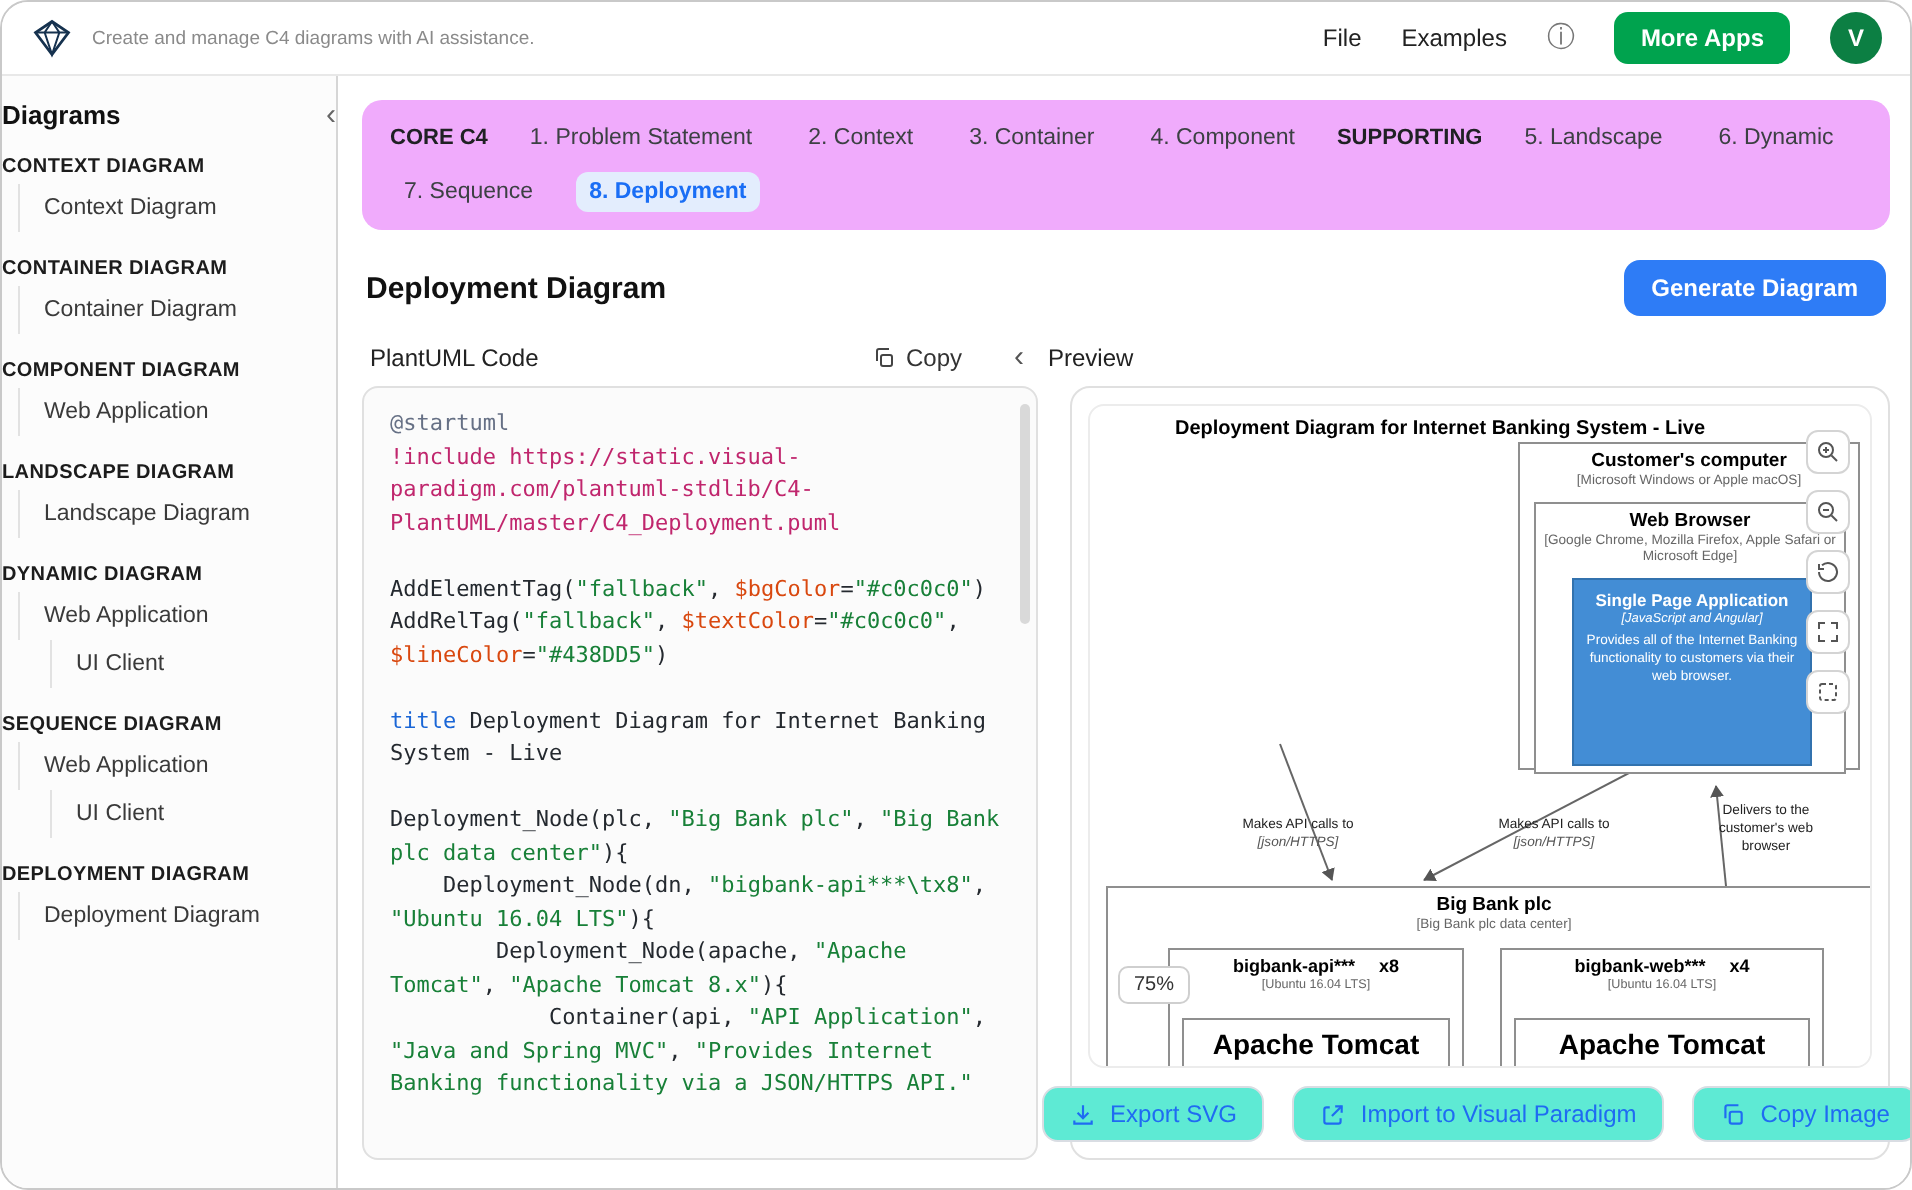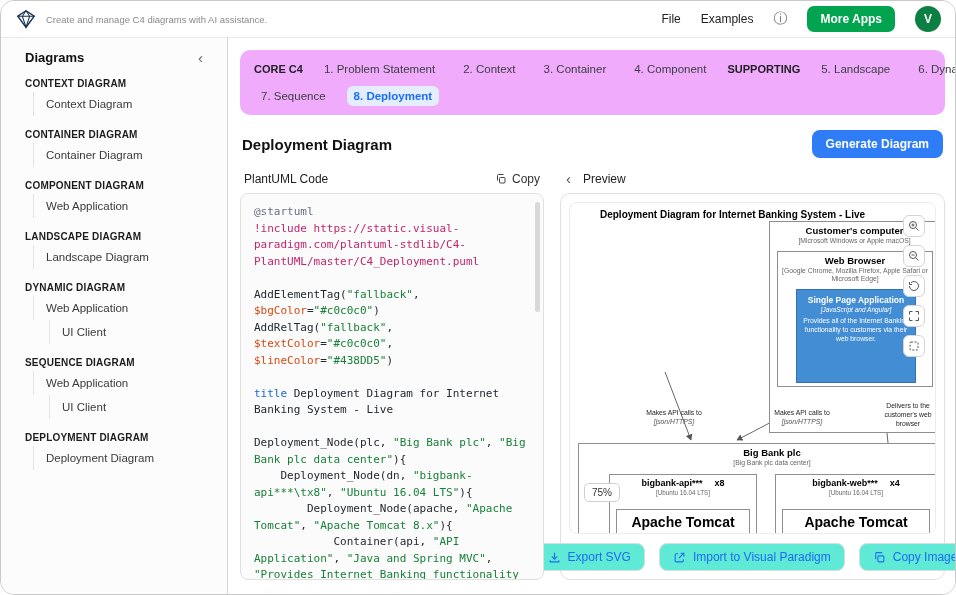--- a/index.html
+++ b/index.html
@@ -12,21 +12,21 @@
   .brand-text .app-title { font-size:12.5px; font-weight:bold; color:#111; }
   .brand-text .app-sub { font-size:9.5px; color:#8a8a8a; margin-top:1px; }
   .topbar-right { display:flex; align-items:center; gap:20px; }
   .menu-link { font-size:12px; color:#222; cursor:pointer; }
   .info-glyph { font-size:14px; color:#777; cursor:pointer; }
   .more-apps { background:#00a34e; color:#fff; font-size:12px; font-weight:bold; border:none; border-radius:7px; padding:6px 13px; cursor:pointer; }
   .avatar { width:26px; height:26px; border-radius:50%; background:#0c7f43; color:#fff; font-weight:bold; font-size:12px; display:flex; align-items:center; justify-content:center; cursor:pointer; }
 
   
   .content { display:flex; height:calc(100% - 37px); }
-  .sidebar { width:227px; border-right:1px solid #d6d6d6; background:#fcfcfc; padding:12px 24px; overflow:hidden; }
+  .sidebar { width:168px; border-right:1px solid #d6d6d6; background:#fcfcfc; padding:12px 0; overflow:hidden; }
   .sidebar-header { display:flex; justify-content:space-between; align-items:center; margin-bottom:6px; }
   .sidebar-title { font-weight:bold; font-size:13px; color:#111; }
   .collapse-icon { color:#666; font-size:15px; cursor:pointer; line-height:1; }
   .sb-heading { font-size:10px; font-weight:bold; color:#1c1c1c; letter-spacing:.2px; margin:13px 0 3px; }
   .sb-item { font-size:11.5px; color:#3a3a3a; padding:6px 0 6px 12px; margin-left:8px; border-left:1px solid #e2e2e2; cursor:pointer; }
   .sb-item.indent2 { margin-left:24px; }
 
   .main { flex:1; display:flex; flex-direction:column; padding:12px 10px 14px 12px; background:#fff; min-width:0; }
 
   
@@ -45,21 +45,21 @@
   .panel-headers { display:flex; margin-bottom:7px; align-items:center; }
   .code-head { width:304px; display:flex; align-items:flex-start; justify-content:space-between; padding:0 4px; }
   .code-head-title { font-size:12px; color:#222; }
   .copy-btn { display:flex; gap:5px; align-items:center; font-size:12px; color:#333; cursor:pointer; background:none; border:none; }
   .preview-head { flex:1; margin-left:16px; display:flex; align-items:center; gap:12px; padding-left:6px; }
   .preview-collapse { color:#555; font-size:15px; cursor:pointer; line-height:1; }
   .preview-title { font-size:12px; color:#222; }
 
   
   .panels { flex:1; display:flex; gap:16px; min-height:0; }
-  .code-panel { width:304px; border:1px solid #e0e0e0; border-radius:8px; background:#fbfbfb; overflow:hidden; position:relative; padding:10px 16px 10px 13px; font-family:"DejaVu Sans Mono",monospace; font-size:11px; line-height:1.5; color:#24292f; }
+  .code-panel { width:338px; border:1px solid #e0e0e0; border-radius:8px; background:#fbfbfb; overflow:hidden; position:relative; padding:10px 16px 10px 13px; font-family:"DejaVu Sans Mono",monospace; font-size:11px; line-height:1.5; color:#24292f; }
   .code-line { white-space:pre-wrap; overflow-wrap:anywhere; }
   .tok-meta { color:#667085; }
   .tok-include { color:#c0266d; }
   .tok-string { color:#188038; }
   .tok-var { color:#d9480f; }
   .tok-keyword { color:#1a66d6; }
   .tok-plain { color:#24292f; }
   .code-scrollbar { position:absolute; right:3px; top:8px; width:5px; height:110px; background:#d9d9d9; border-radius:3px; }
 
   .preview-panel { flex:1; border:1px solid #e0e0e0; border-radius:10px; background:#fff; display:flex; flex-direction:column; padding:8px; min-width:0; }
@@ -72,21 +72,21 @@
   .edges { position:absolute; left:0; top:0; }
   .dnode { position:absolute; border:1px solid #8f8f8f; background:#fff; }
   .dnode-title { font-size:9.5px; font-weight:bold; text-align:center; margin-top:3px; color:#000; }
   .dnode-sub { font-size:6.8px; color:#666; text-align:center; margin-top:1px; line-height:1.25; padding:0 4px; }
   .cbox { position:absolute; background:#438dd5; border:1px solid #3272ae; color:#fff; text-align:center; padding:5px 6px; }
   .cbox-title { font-size:8.5px; font-weight:bold; }
   .cbox-tech { font-size:6.5px; font-style:italic; margin-top:1px; }
   .cbox-desc { font-size:6.8px; margin-top:4px; line-height:1.3; }
   .node-mobile { left:34px; top:66px; width:126px; height:120px; }
   .node-mobile .cbox { left:8px; top:27px; width:110px; height:76px; }
-  .node-computer { left:199px; top:18px; width:171px; height:212px; }
+  .node-computer { left:214px; top:18px; width:171px; height:164px; }
   .node-browser { left:7px; top:29px; width:156px; height:136px; }
   .node-browser .cbox { left:18px; top:37px; width:120px; height:94px; }
   .node-bank { left:8px; top:240px; width:388px; height:110px; }
   .node-api { left:30px; top:30px; width:148px; height:76px; }
   .node-web { left:196px; top:30px; width:162px; height:76px; }
   .node-title-row { display:flex; justify-content:center; gap:12px; font-size:9px; font-weight:bold; margin-top:3px; color:#000; }
   .dnode-sub.small { font-size:6.3px; }
   .inner-node { position:absolute; left:6px; right:6px; top:34px; height:38px; border:1px solid #8f8f8f; text-align:center; font-weight:bold; font-size:14px; padding-top:4px; background:#fff; color:#000; }
   .edge-label { position:absolute; font-size:6.8px; text-align:center; color:#222; line-height:1.35; }
   .edge-tech { font-style:italic; color:#555; }

